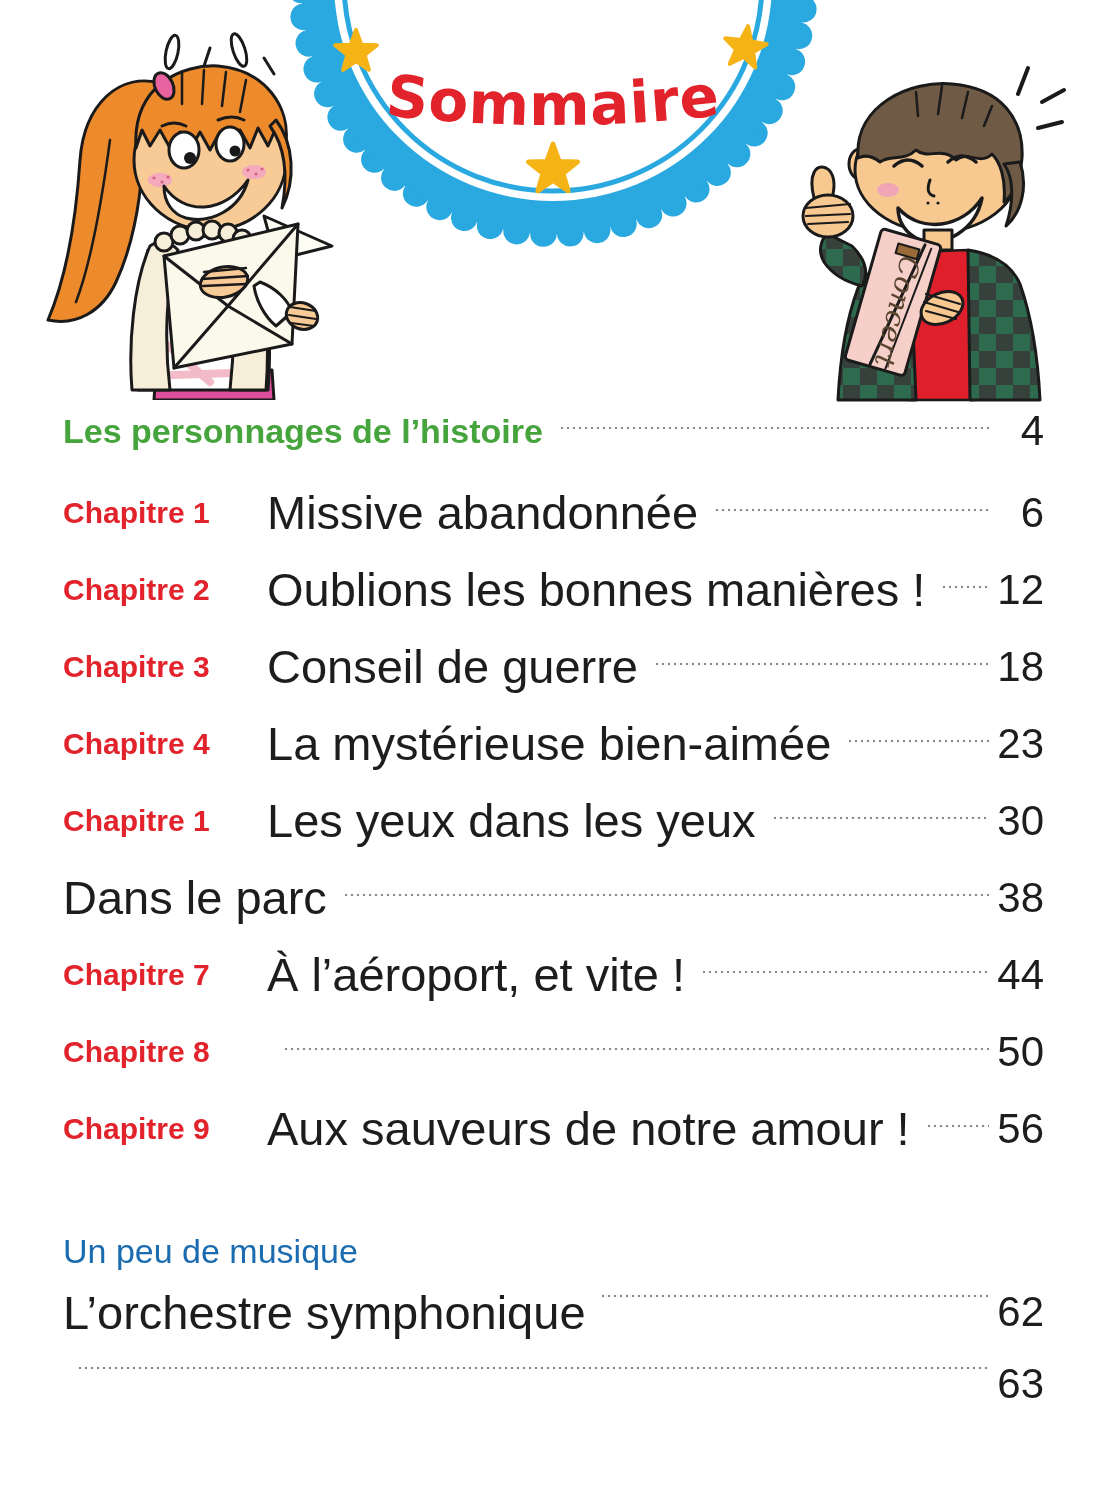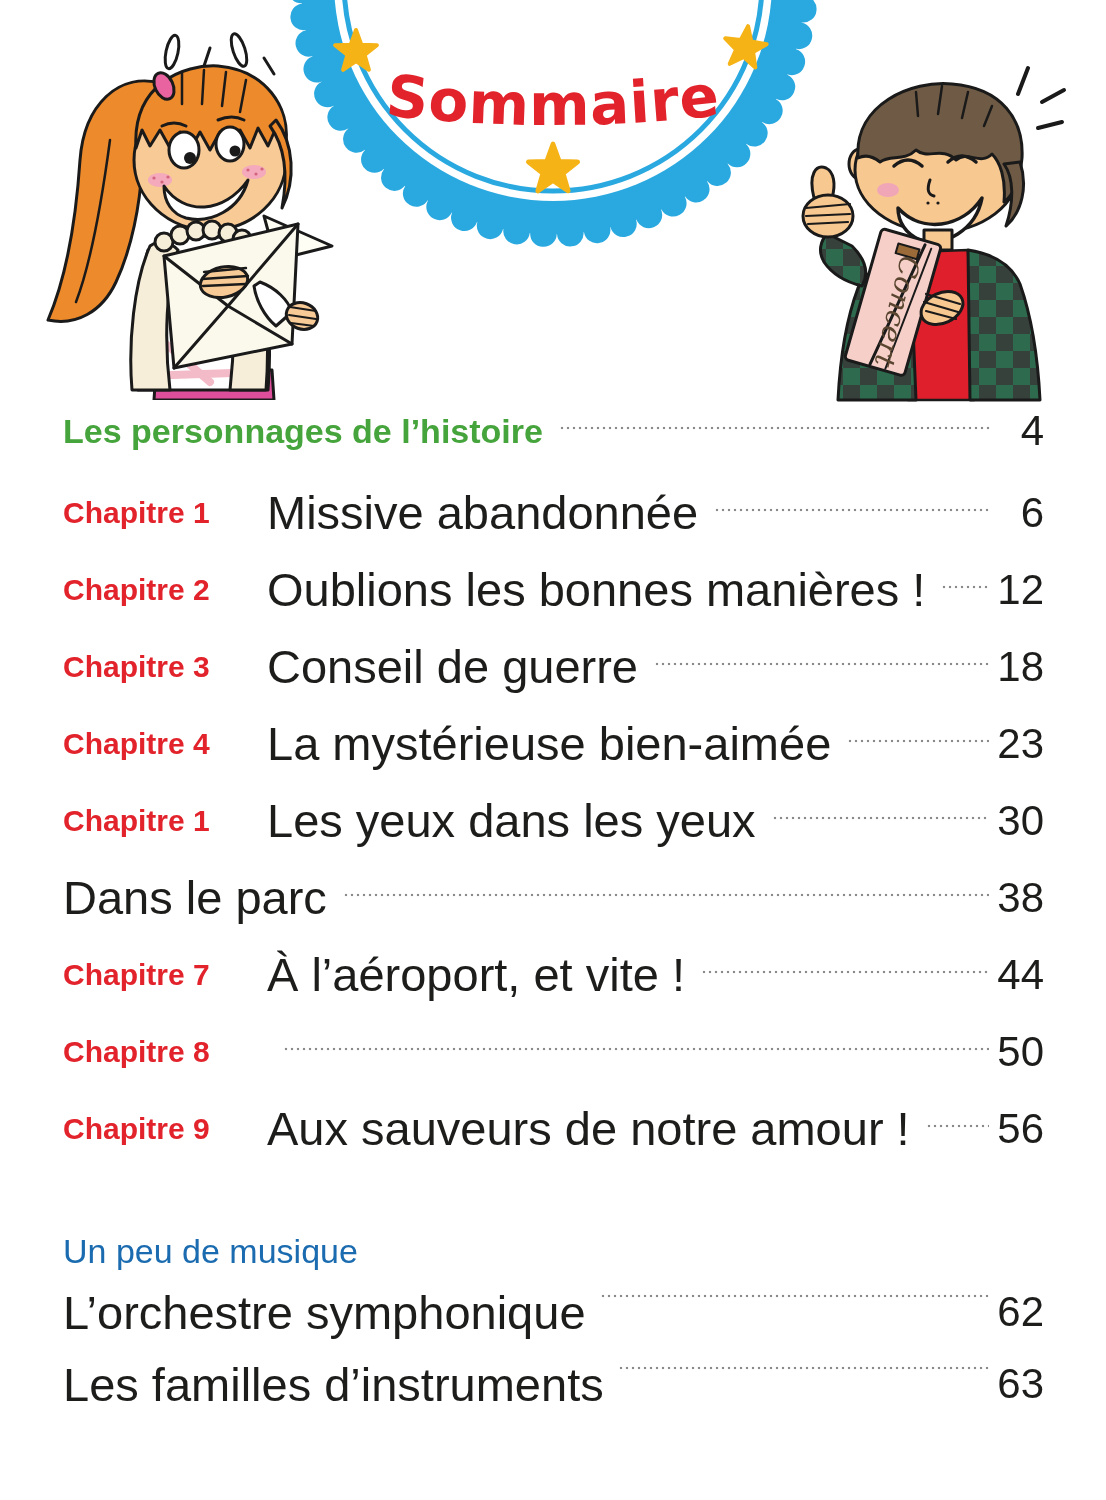--- a/index.html
+++ b/index.html
@@ -271,18 +271,17 @@
 
   <h2 class="section-head">Un peu de musique</h2>
 
   <div class="music-row">
     <span class="title">L’orchestre symphonique</span>
     <span class="leader"></span>
     <span class="pnum">62</span>
   </div>
 
   <div class="music-row">
-    <span class="title">Les familles d’instruments</span>
     <span class="leader"></span>
     <span class="pnum">63</span>
   </div>
 
 </main>
 
 </body></html>

